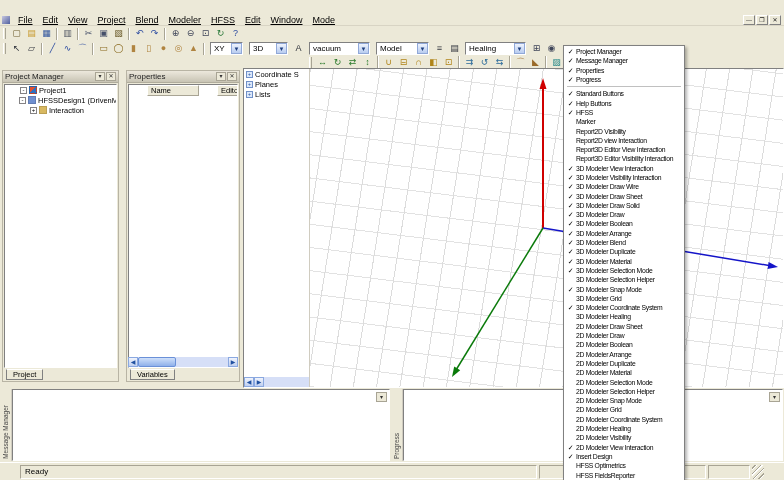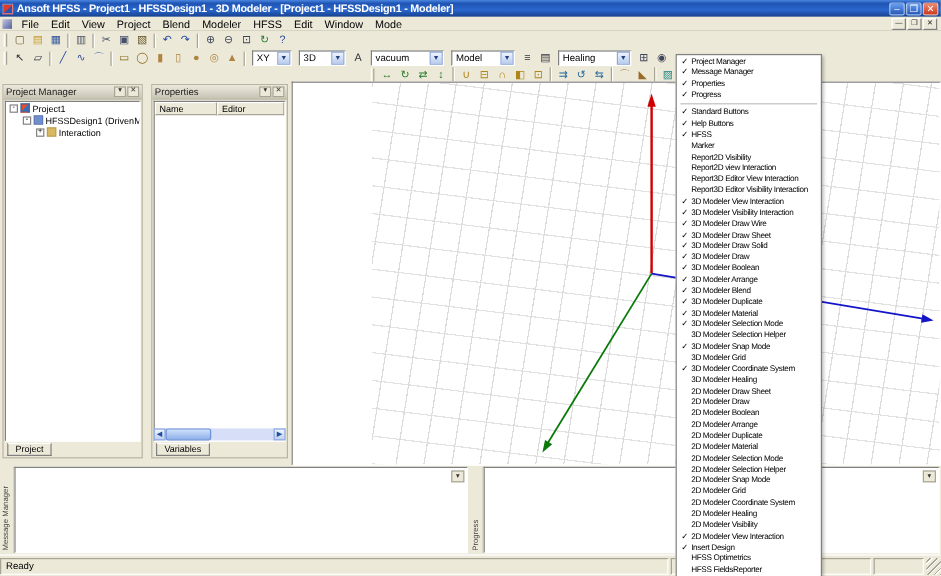--- a/index.html
+++ b/index.html
@@ -14,21 +14,21 @@
   .title-text { color:#fff; font-size:9px; font-weight:bold; white-space:nowrap; overflow:hidden; flex:1; letter-spacing:-0.2px; }
   .win-btns { display:flex; gap:1px; flex:none; }
   .wbtn { width:13px; height:11px; font-size:8px; line-height:10px; text-align:center; color:#fff; border:1px solid #ffffff88; border-radius:2px; }
   .wbtn.minb,.wbtn.maxb { background:linear-gradient(180deg,#68a0f0,#2858b8); }
   .wbtn.closeb { background:linear-gradient(180deg,#f08a70,#c83a1e); }
 
   
   .menubar { position:absolute; left:0; top:14px; width:784px; height:12px; background:#ece9d8;
     border-bottom:1px solid #d8d4c4; display:flex; align-items:center; font-size:9px; padding:0 2px; }
   .child-icon { width:8px; height:8px; background:linear-gradient(135deg,#c8c8e0,#5060a0); margin-right:3px; flex:none; }
-  .menu-item { padding:0 5px; height:12px; line-height:12px; color:#000; white-space:nowrap; }
+  .menu-item { padding:0 5px; height:12px; line-height:12px; color:#000; white-space:nowrap;text-decoration:underline; }
   .mdi-btns { margin-left:auto; display:flex; gap:1px; padding-right:1px; }
   .mbtn { width:12px; height:10px; background:#ece9d8; border:1px solid; border-color:#fff #808080 #808080 #fff;
     font-size:6px; line-height:8px; text-align:center; color:#222; }
 
   
   .tb { position:absolute; left:0; width:784px; height:15px; background:#ece9d8; display:flex; align-items:center; padding:0 2px; }
   #tb1 { top:26px; } #tb2 { top:41px; } #tb3 { top:56px; height:12px; }
   .grip { width:3px; height:11px; border-left:1px solid #fff; border-right:1px solid #a8a494; margin:0 3px 0 1px; flex:none; }
   .ig { display:flex; align-items:center; flex:none; }
   .tbtn { width:15px; height:13px; font-size:9px; line-height:13px; text-align:center; flex:none; cursor:default; }
@@ -67,69 +67,60 @@
     border:1px solid #808080; border-top:1px solid #fff; }
 
   .tree-row { display:flex; align-items:center; height:10px; font-size:7.5px; white-space:nowrap; color:#000; }
   .expander { width:7px; height:7px; border:1px solid #848284; background:#fff; font-size:6px; line-height:5px; text-align:center; margin-right:2px; flex:none; }
   .tree-ic { width:8px; height:8px; margin-right:2px; flex:none; border:1px solid #00000022; }
   .ic0 { background:linear-gradient(135deg,#e05030 50%,#3070c0 50%); }
   .ic1 { background:#7090d0; }
   .ic2 { background:#d8b860; }
 
   .cols { display:flex; height:11px; font-size:7.5px; }
-  .col { background:#ece9d8; border:1px solid; border-color:#fff #a8a494 #a8a494 #fff; padding:0 3px; line-height:9px; }
+  .col { background:#ece9d8; border:1px solid; border-color:#fff #a8a494 #a8a494 #fff; padding:0 3px; line-height:9px;margin-left:18px; }
   .col.c0 { width:52px; flex:none; } .col.c1 { flex:1; }
   .hscroll { position:absolute; left:1px; right:1px; bottom:14px; height:10px; background:#d6dff7; display:flex; }
   .sbtn { width:10px; height:10px; background:linear-gradient(180deg,#f0f4fc,#c0d0f0); border:1px solid #8aa8e0;
     color:#2050a0; font-size:6px; line-height:8px; text-align:center; flex:none; }
   .sthumb { width:38px; height:10px; background:linear-gradient(180deg,#cfe0fa,#8fb0ea); border:1px solid #6a90d8; border-radius:2px; flex:none; }
   .strack { flex:1; }
 
   
   .bp { position:absolute; top:389px; height:72px; background:#ece9d8; }
   #msgp { left:1px; width:389px; } #progp { left:392px; width:391px; }
   .vlabel { position:absolute; left:0; top:0; bottom:0; width:11px; background:#ece9d8; border-right:1px solid #d0ccc0; }
   .vlabel span { position:absolute; left:1px; bottom:2px; writing-mode:vertical-rl; transform:rotate(180deg);
     font-size:6.5px; color:#444; white-space:nowrap; }
   .bbody { position:absolute; left:11px; right:0; top:0; bottom:0; background:#fff;
     border:1px solid; border-color:#808080 #fff #fff #808080; }
   .corner-btn { position:absolute; right:2px; top:2px; width:11px; height:10px; border:1px solid #a8a494;
     background:#ece9d8; font-size:6px; line-height:8px; text-align:center; color:#333; }
 
   
   .status { position:absolute; left:0; top:462px; width:784px; height:18px; background:#ece9d8;
-    border-top:1px solid #fff; display:flex; align-items:center; gap:2px; padding:1px 0; font-size:8px; }
+    border-top:1px solid #fff; display:flex; align-items:center; gap:2px; padding:1px 20px; font-size:8px; }
   .spane { height:14px; border:1px solid; border-color:#a8a494 #fff #fff #a8a494; padding:0 4px; line-height:12px; color:#000; }
   .spane.main { flex:1; }
   .sgrip { width:12px; height:14px; flex:none;
     background:repeating-linear-gradient(135deg,transparent 0 2px,#a8a494 2px 3px,#fff 3px 4px); }
 
   
   #context-menu { position:absolute; left:563px; top:45px; width:122px; background:#fff;
     border:1px solid #808080; box-shadow:2px 2px 3px rgba(0,0,0,.3); padding:1px; z-index:50; }
   .cm-item { display:flex; align-items:center; height:9.3px; font-size:6.8px; letter-spacing:-0.3px;
     white-space:nowrap; overflow:hidden; color:#000; }
   .cm-check { width:11px; flex:none; font-size:7px; text-align:center; line-height:9px; }
   .cm-sep { height:1px; background:#c0c0c0; margin:2px 2px; }
 </style>
 </head>
 <body>
 
 <div id="app">
 
-  <div class="titlebar">
-    <span class="app-icon"></span>
-    <span class="title-text">Ansoft HFSS - Project1 - HFSSDesign1 - 3D Modeler - [Project1 - HFSSDesign1 - Modeler]</span>
-    <span class="win-btns">
-      <span class="wbtn minb">–</span>
-      <span class="wbtn maxb">❐</span>
-      <span class="wbtn closeb">✕</span>
-    </span>
-  </div>
 
   <div class="menubar">
     <span class="child-icon"></span>
     <span class="ig">
         <span class="menu-item">File</span>
         <span class="menu-item">Edit</span>
         <span class="menu-item">View</span>
         <span class="menu-item">Project</span>
         <span class="menu-item">Blend</span>
         <span class="menu-item">Modeler</span>
@@ -255,33 +246,54 @@
     <div class="gridarea">
       <svg width="473" height="318">
         <line x1="233" y1="159" x2="233" y2="18" stroke-width="2" stroke="#d00000"></line>
         <polygon points="233,9 229.5,20 236.5,20" fill="#d00000"></polygon>
         <line x1="233" y1="159" x2="459" y2="196.5" stroke-width="1.5" stroke="#1414c8"></line>
         <polygon points="468,198 457.5,199.9 458.7,192.9" fill="#1414c8"></polygon>
         <line x1="233" y1="159" x2="146" y2="301" stroke-width="1.5" stroke="#0a7a0a"></line>
         <polygon points="142,308 144.2,297.6 150.2,301.3" fill="#0a7a0a"></polygon>
       </svg>
     </div>
+    <div class="mtree">
+      <div id="model-tree-items">
+          <div class="mt-row">
+            <span class="mt-ic">+</span>
+            <span>Coordinate S</span>
+          </div>
+          <div class="mt-row">
+            <span class="mt-ic">+</span>
+            <span>Planes</span>
+          </div>
+          <div class="mt-row">
+            <span class="mt-ic">+</span>
+            <span>Lists</span>
+          </div>
+        </div>
+      <div class="mt-scroll">
+        <span class="sbtn">◀</span>
+        <span class="sbtn">▶</span>
+        <span class="strack"></span>
+      </div>
+    </div>
   </div>
 
   <div class="panel pm">
     <div class="phead">
       <span>Project Manager</span>
       <span class="pbtns">
         <span class="pbtn">▾</span>
         <span class="pbtn">✕</span>
       </span>
     </div>
     <div class="pbody">
         <div id="project-tree-items">
-          <div class="tree-row" style="padding-left: 3px;">
+          <div class="tree-row" style="padding-left: 3px; margin-left: 12px;">
             <span class="expander">-</span>
             <span class="tree-ic ic0"></span>
             <span>Project1</span>
           </div>
           <div class="tree-row" style="padding-left: 14px;">
             <span class="expander">-</span>
             <span class="tree-ic ic1"></span>
             <span>HFSSDesign1 (DrivenModal)</span>
           </div>
           <div class="tree-row" style="padding-left: 25px;">

